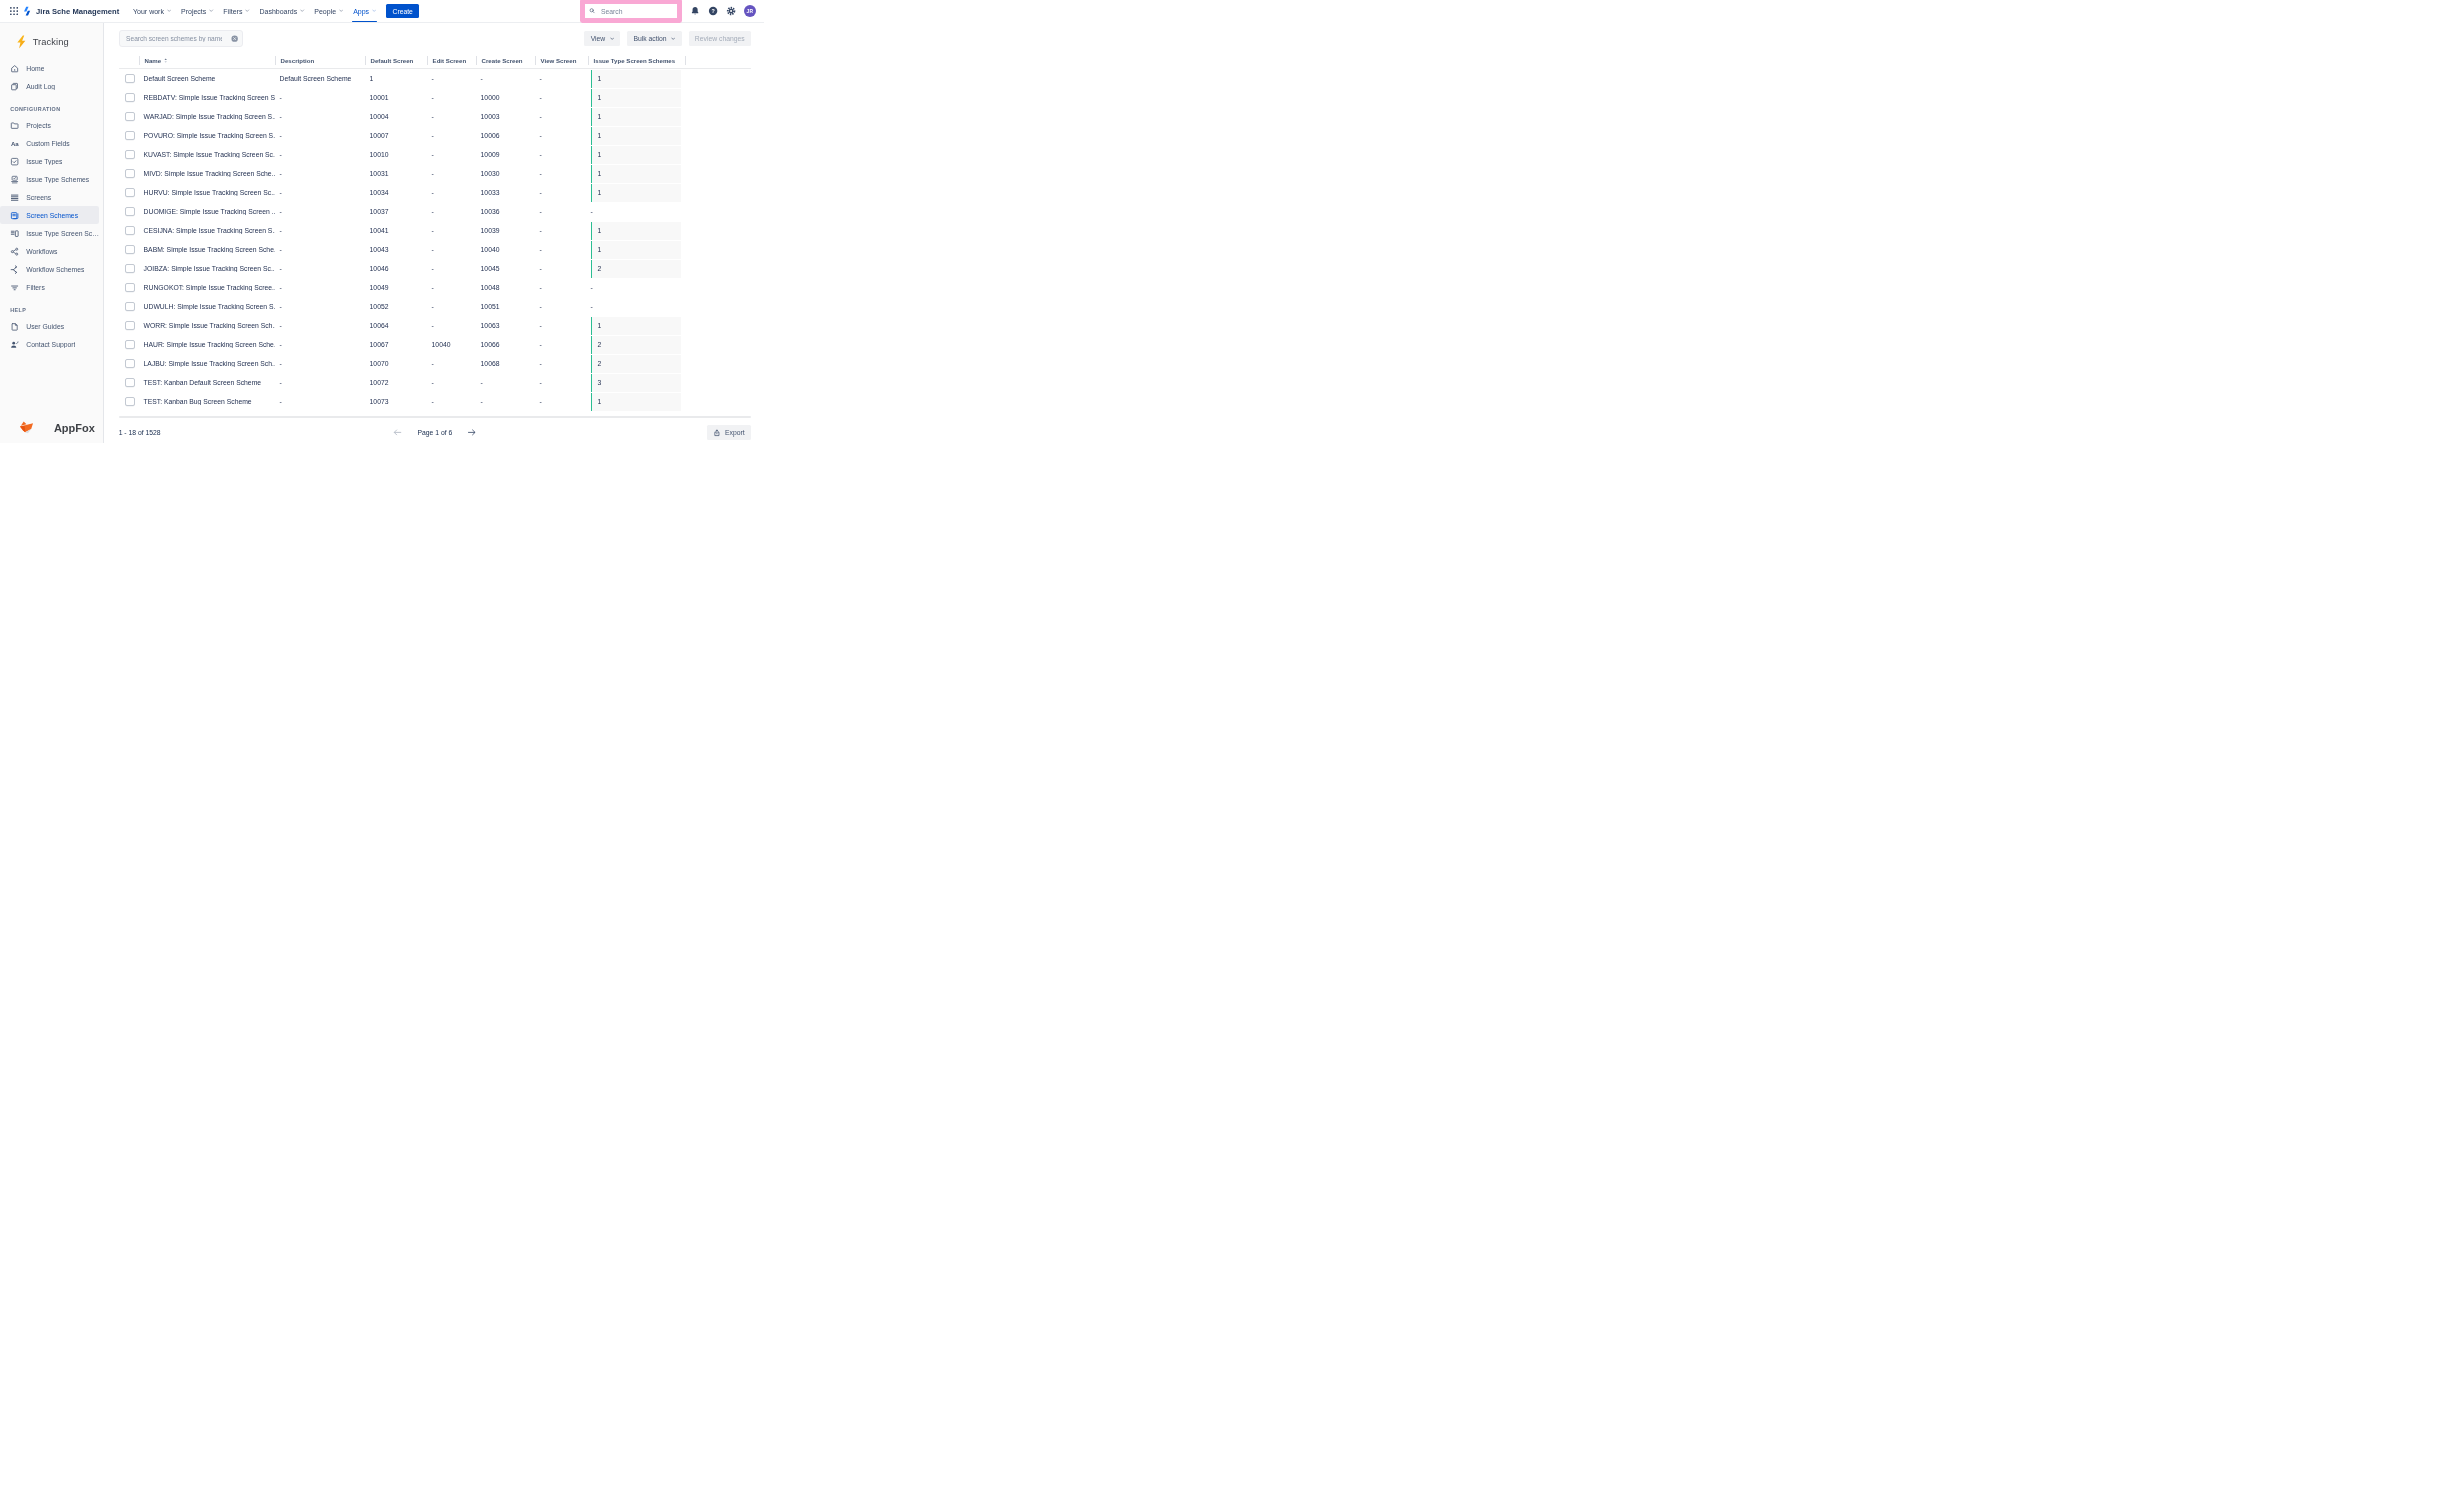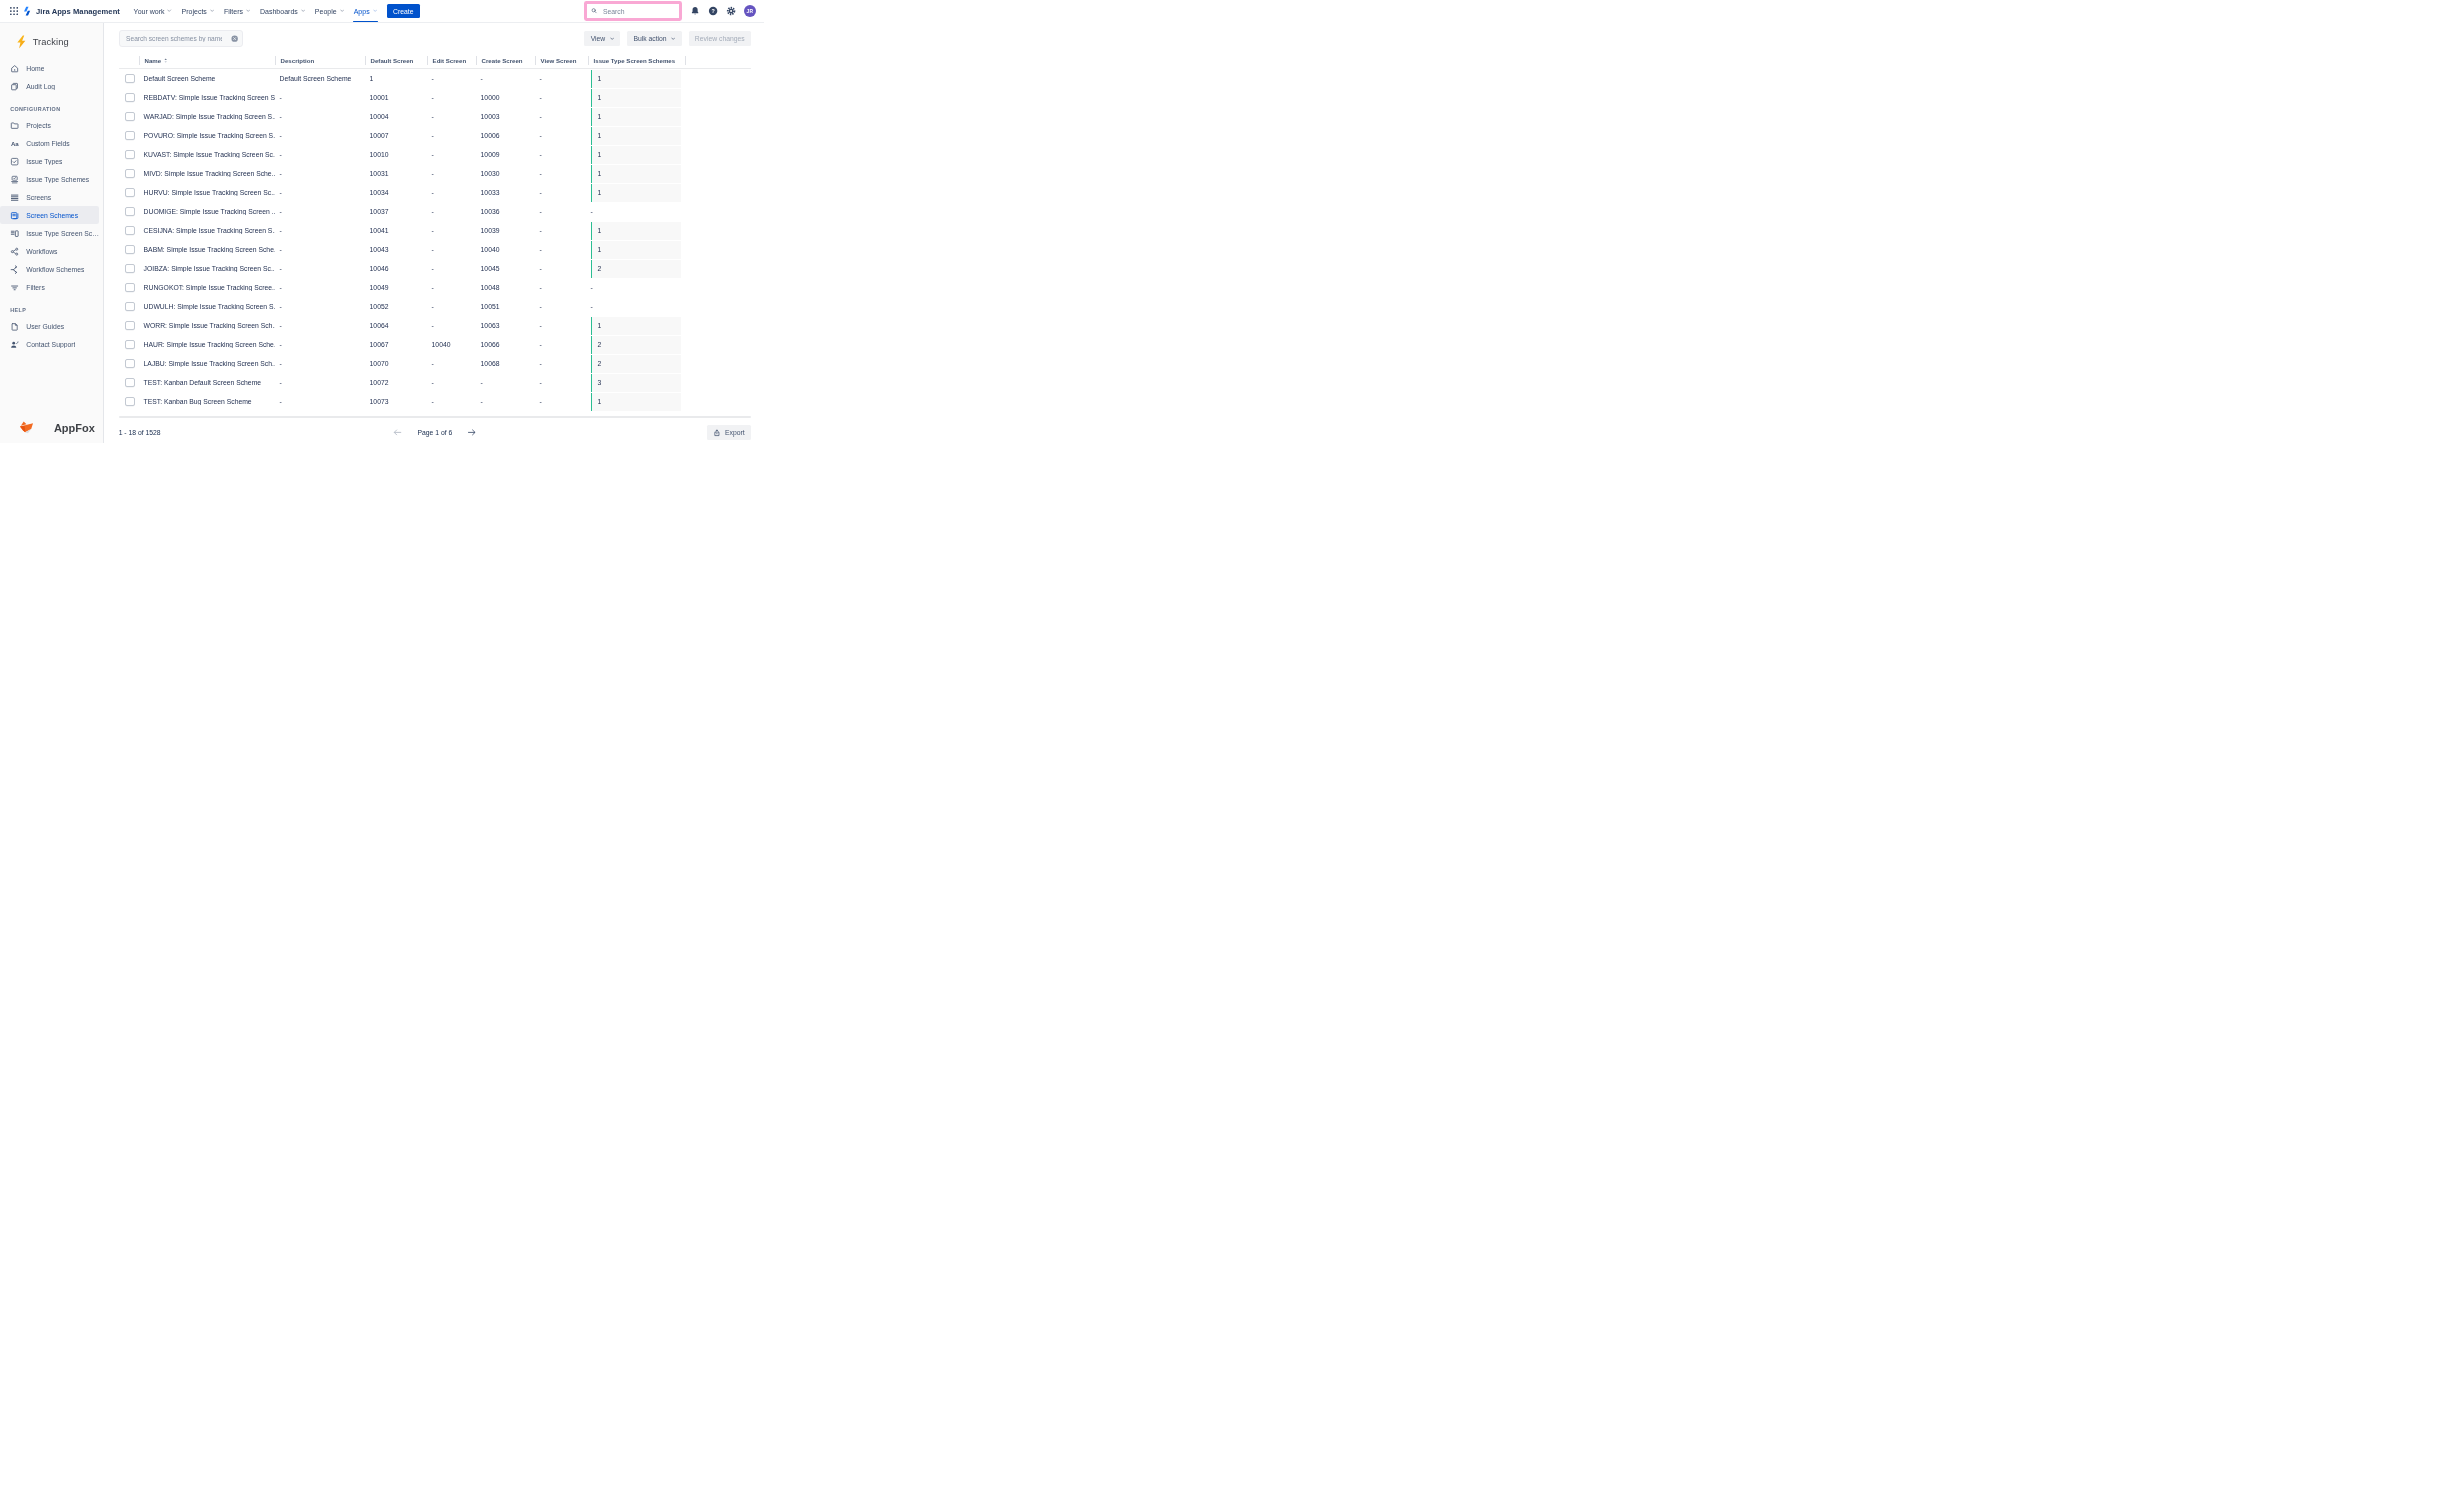--- a/index.html
+++ b/index.html
@@ -15,21 +15,21 @@
   .nav-items{display:flex;align-items:center;height:100%;}
   .nav-item{display:flex;align-items:center;gap:2.9px;height:100%;padding:0 4.9px;font-size:7px;color:#344563;
             cursor:pointer;position:relative;white-space:nowrap;}
   .nav-item .chev{width:4.4px;height:3.4px;color:#8993a4;}
   .nav-item.active{color:#0052cc;}
   .nav-item.active .chev{color:#9cb8e6;}
   .nav-item.active::after{content:"";position:absolute;left:3.9px;right:3.9px;bottom:0;height:1.5px;background:#0052cc;border-radius:0.5px;}
   .create-btn{margin-left:4.9px;background:#0052cc;color:#fff;font-size:6.8px;font-weight:500;border:none;
               border-radius:1.5px;padding:3.4px 6.3px;cursor:pointer;font-family:inherit;}
   .nav-right{margin-left:auto;display:flex;align-items:center;gap:7.3px;}
-  .nav-search{display:flex;align-items:center;gap:3.4px;width:84px;height:13.7px;border:3px solid #f9a8d4;
+  .nav-search{display:flex;align-items:center;gap:3.4px;width:84px;height:13.7px;border:5px solid #f9a8d4;
               border-radius:2.4px;padding:0 3.9px;background:#fff;box-sizing:content-box;}
   .nav-search input{border:none;outline:none;width:100%;font-size:6.8px;color:#344563;font-family:inherit;background:transparent;}
   .nav-search input::placeholder{color:#7a869a;}
   .nav-ic{width:10.7px;height:10.7px;display:flex;align-items:center;justify-content:center;cursor:pointer;}
   .avatar{width:12.7px;height:12.7px;border-radius:50%;background:#6554c0;color:#fff;font-size:4.9px;font-weight:700;
           display:flex;align-items:center;justify-content:center;letter-spacing:0.2px;cursor:pointer;}
 
   
   .sidebar{position:absolute;top:23px;left:0;bottom:0;width:104px;background:#fafafa;border-right:0.5px solid #e4e6ea;
            display:flex;flex-direction:column;box-sizing:border-box;}
@@ -101,21 +101,21 @@
         <rect x="0" y="13.2" width="3.4" height="3.4" rx=".9"></rect>
           <rect x="6.6" y="13.2" width="3.4" height="3.4" rx=".9"></rect>
           <rect x="13.2" y="13.2" width="3.4" height="3.4" rx=".9"></rect>
       </svg>
     </div>
     <div class="jwm-logo">
       <svg width="10.2" height="10.2" viewBox="0 0 20 20">
         <path d="M8.2 1.5 h4.6 L8.6 10.6 H4 Z" fill="#2684ff"></path>
         <path d="M11.4 9.4 h4.6 L11.8 18.5 H7.2 Z" fill="#0052cc"></path>
       </svg>
-      <span class="brand">Jira Apps Management</span>
+      <span class="brand">Jira Sche Management</span>
     </div>
     <div class="nav-items" id="nav-items">
         <div class="nav-item">
           <span>Your work</span>
           <svg class="chev" viewBox="0 0 12 8" fill="none" stroke="currentColor" stroke-width="2" stroke-linecap="round" stroke-linejoin="round">
             <path d="M2 2 L6 6 L10 2"></path>
           </svg>
         </div>
         <div class="nav-item">
           <span>Projects</span>

